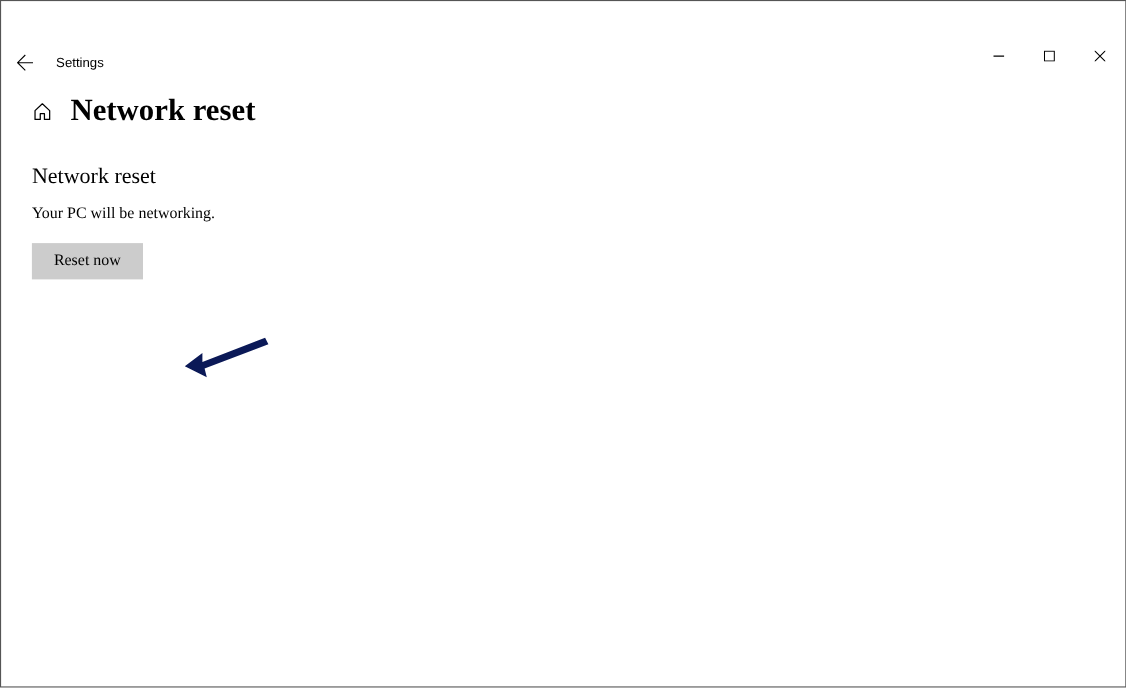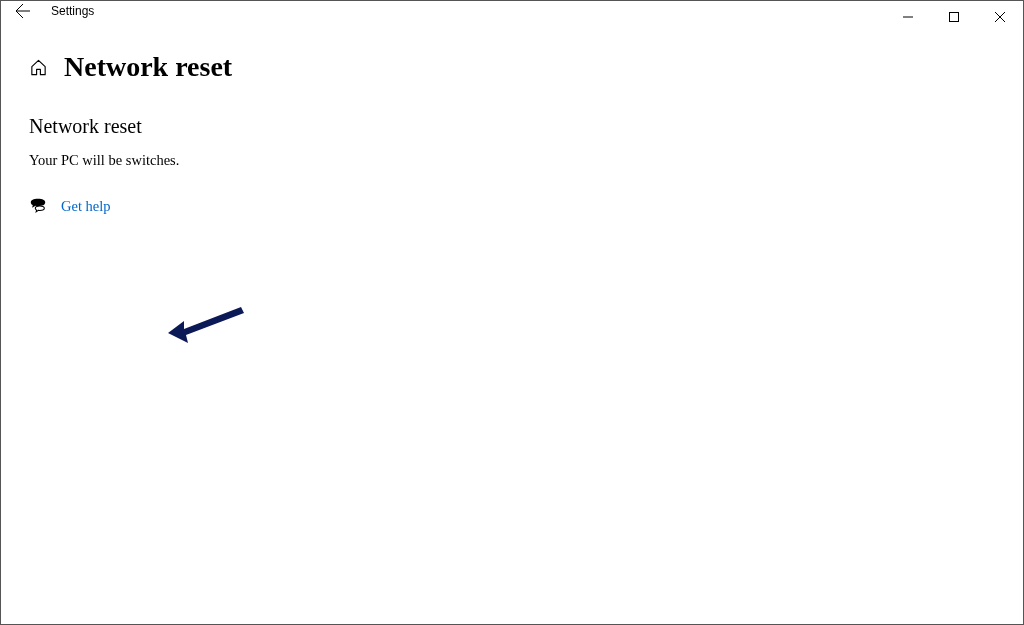--- a/index.html
+++ b/index.html
@@ -11,23 +11,24 @@
       font-family: "Segoe UI", Tahoma, sans-serif;
       background: #ffffff;
       width: 1024px;
       height: 625px;
       overflow: hidden;
       position: relative;
       border: 1px solid #555;
     }
     .titlebar {
       display: flex;
-      align-items: flex-start;
+      align-items: flex-end;
       height: 32px;
       padding-left: 12px;
+      margin-top: 34px;
     }
     .titlebar-left {
       display: flex;
       align-items: center;
       gap: 18px;
     }
     .back-arrow {
       width: 20px;
       height: 20px;
       display: flex;
@@ -162,29 +163,21 @@
       <svg width="19" height="19" viewBox="0 0 20 20">
         <path d="M3 9 L10 2.5 L17 9 L17 17.5 L12 17.5 L12 12 L8 12 L8 17.5 L3 17.5 Z" stroke="#000" stroke-width="1.2" fill="none" stroke-linejoin="round"></path>
       </svg>
     </div>
     <h1 class="page-title">Network reset</h1>
   </div>
 
   <h2 class="section-title">Network reset</h2>
 
 
-  <p class="restart-note">Your PC will be switches.</p>
+  <p class="restart-note">Your PC will be networking.</p>
 
+  <button class="reset-btn">Reset now</button>
 
-  <div class="help-row">
-    <div class="help-icon">
-      <svg width="18" height="18" viewBox="0 0 20 20">
-        <path d="M2 6 C2 3.5 5 2 10 2 C15 2 18 3.5 18 6 C18 8.5 15 10 10 10 C9 10 8 9.9 7.2 9.7 L3.5 12 L4.2 9 C2.8 8.2 2 7.2 2 6 Z" fill="#000"></path>
-        <path d="M7 12.5 C7 11 9 10 12 10 C15 10 17 11 17 12.5 C17 14 15 15 12 15 C11.4 15 10.8 14.95 10.3 14.85 L8 16.5 L8.4 14.6 C7.5 14.1 7 13.4 7 12.5 Z" fill="none" stroke="#000" stroke-width="1.2"></path>
-      </svg>
-    </div>
-    <span class="help-link">Get help</span>
-  </div>
 </div>
 
 <svg class="annotation-arrow" width="80" height="45" viewBox="0 0 80 45">
   <path d="M75 8 L18 30 L18 22 L2 34 L22 44 L20 36 L78 14 Z" fill="#0b1957"></path>
 </svg>
 
 </body></html>

